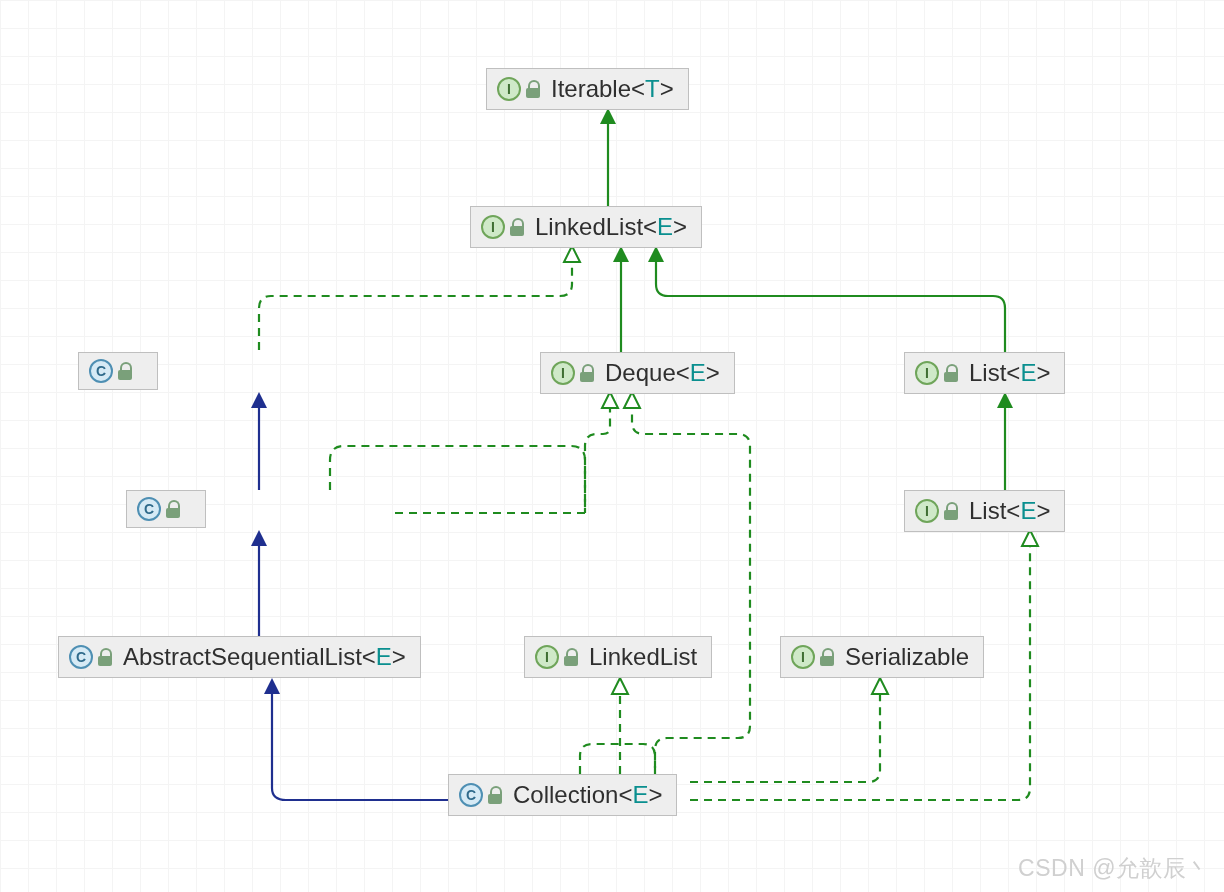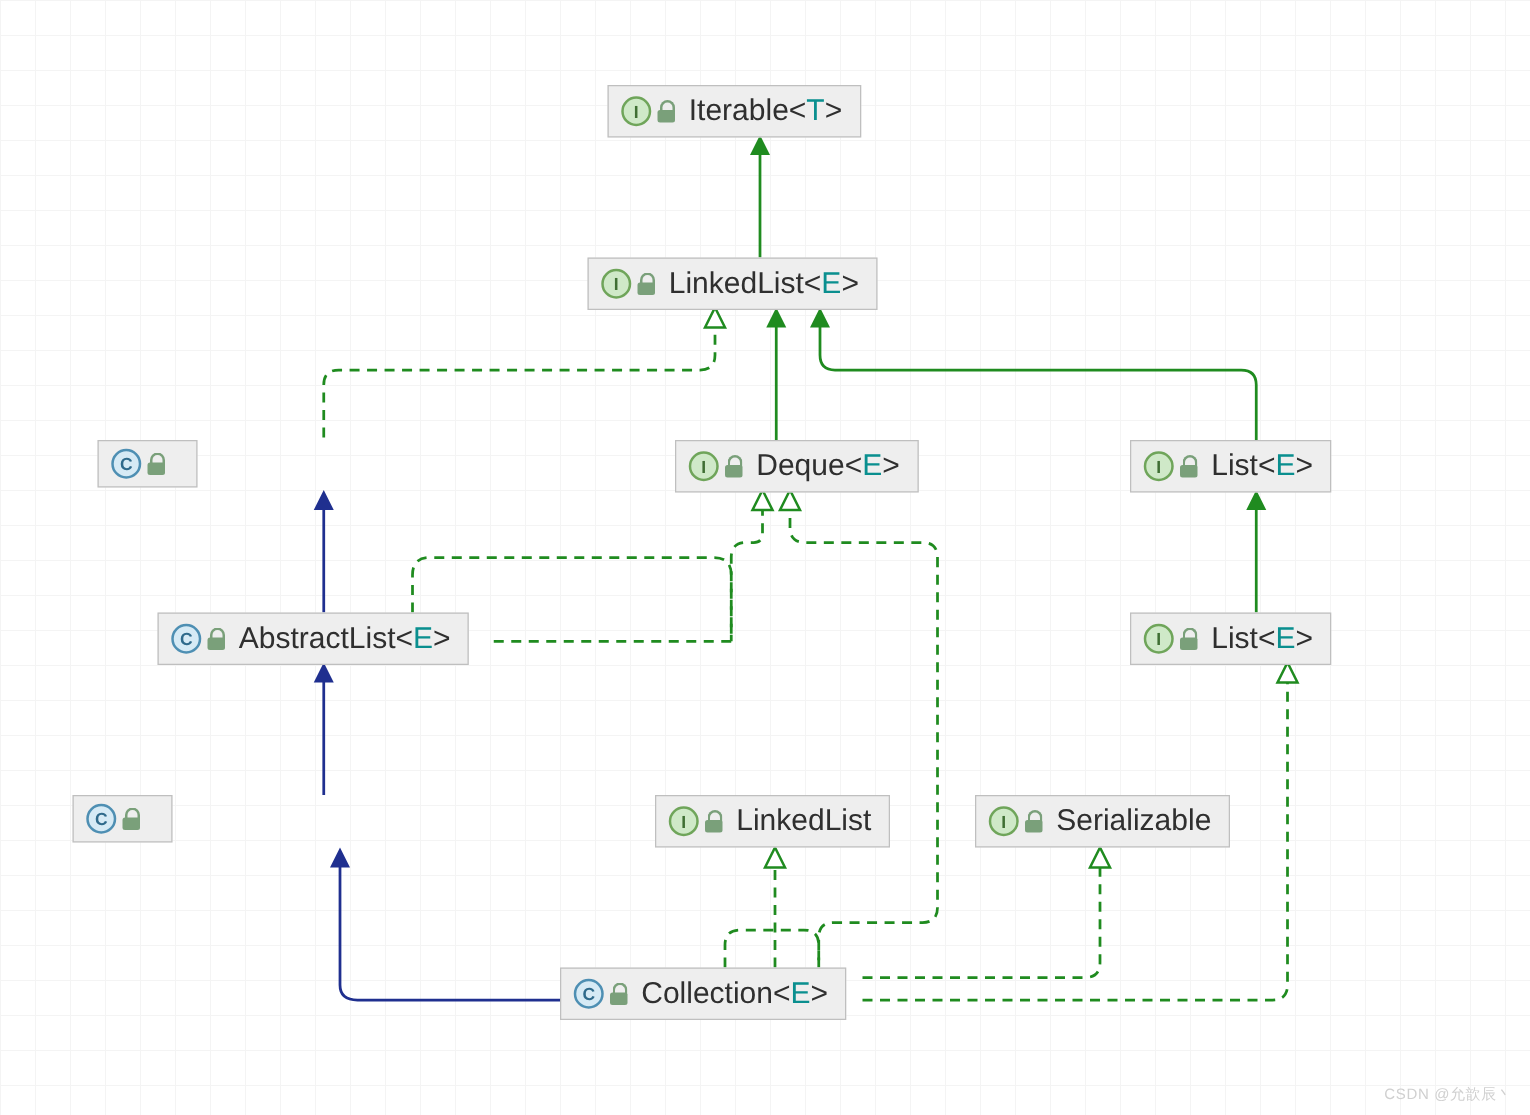--- a/index.html
+++ b/index.html
@@ -87,21 +87,21 @@
     border-radius: 2px;
   }
   .typeparam {
     color: #0a8f8f;
   }
   .watermark {
     position: absolute;
     right: 14px;
     bottom: 8px;
     color: #d0d0d0;
-    font-size: 12px;
+    font-size: 23px;
     letter-spacing: 0.5px;
   }
   svg.connectors {
     position: absolute;
     inset: 0;
     width: 1224px;
     height: 892px;
     pointer-events: none;
   }
   .solid-green { stroke: #1f8b1f; stroke-width: 2.2; fill: none; }
@@ -187,32 +187,32 @@
 
 <div class="node" style="left:904px; top:352px;">
   <span class="badge interface">I</span>
   <span class="lock"></span>
   <span><span>List</span>&lt;<span class="typeparam">E</span>&gt;</span>
 </div>
 
 <div class="node" style="left:126px; top:490px;">
   <span class="badge class">C</span>
   <span class="lock"></span>
-  <span><span>AbstractList</span>&lt;<span class="typeparam">E</span>&gt;</span>
 </div>
 
 <div class="node" style="left:904px; top:490px;">
   <span class="badge interface">I</span>
   <span class="lock"></span>
   <span><span>List</span>&lt;<span class="typeparam">E</span>&gt;</span>
 </div>
 
 <div class="node" style="left:58px; top:636px;">
   <span class="badge class">C</span>
   <span class="lock"></span>
+  <span><span>AbstractSequentialList</span>&lt;<span class="typeparam">E</span>&gt;</span>
 </div>
 
 <div class="node" style="left:524px; top:636px;">
   <span class="badge interface">I</span>
   <span class="lock"></span>
   <span>LinkedList</span>
 </div>
 
 <div class="node" style="left:780px; top:636px;">
   <span class="badge interface">I</span>

